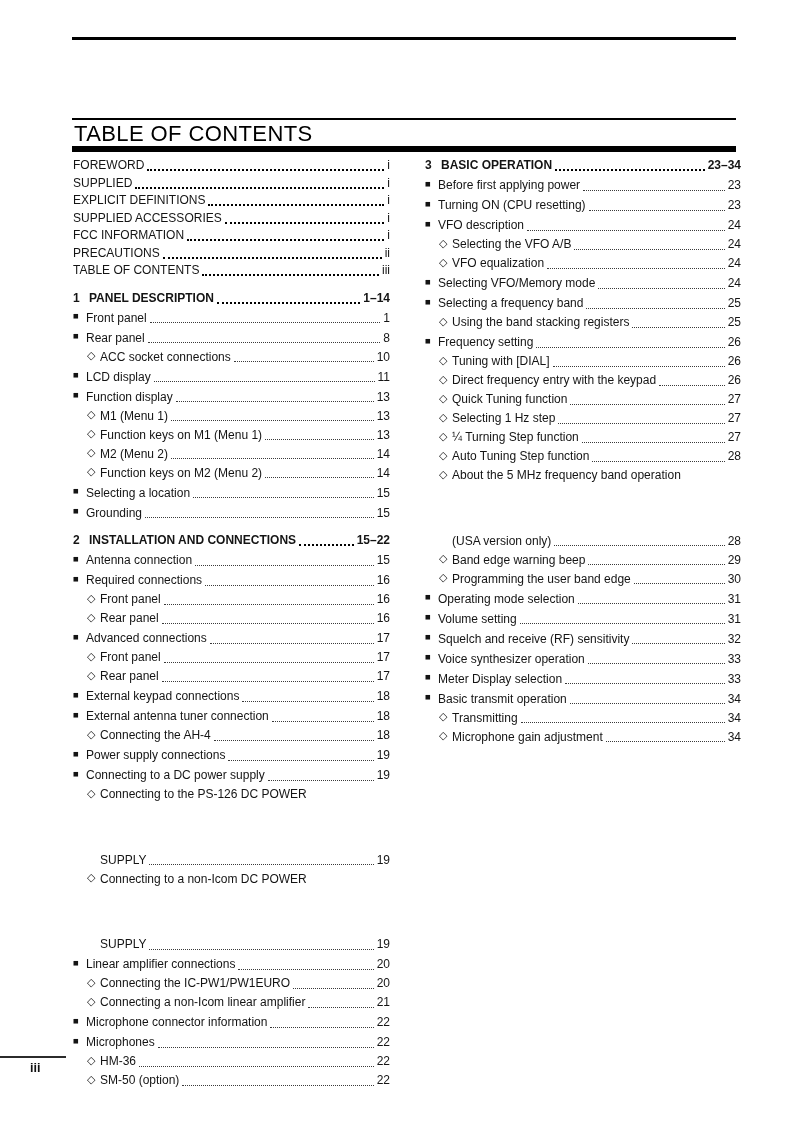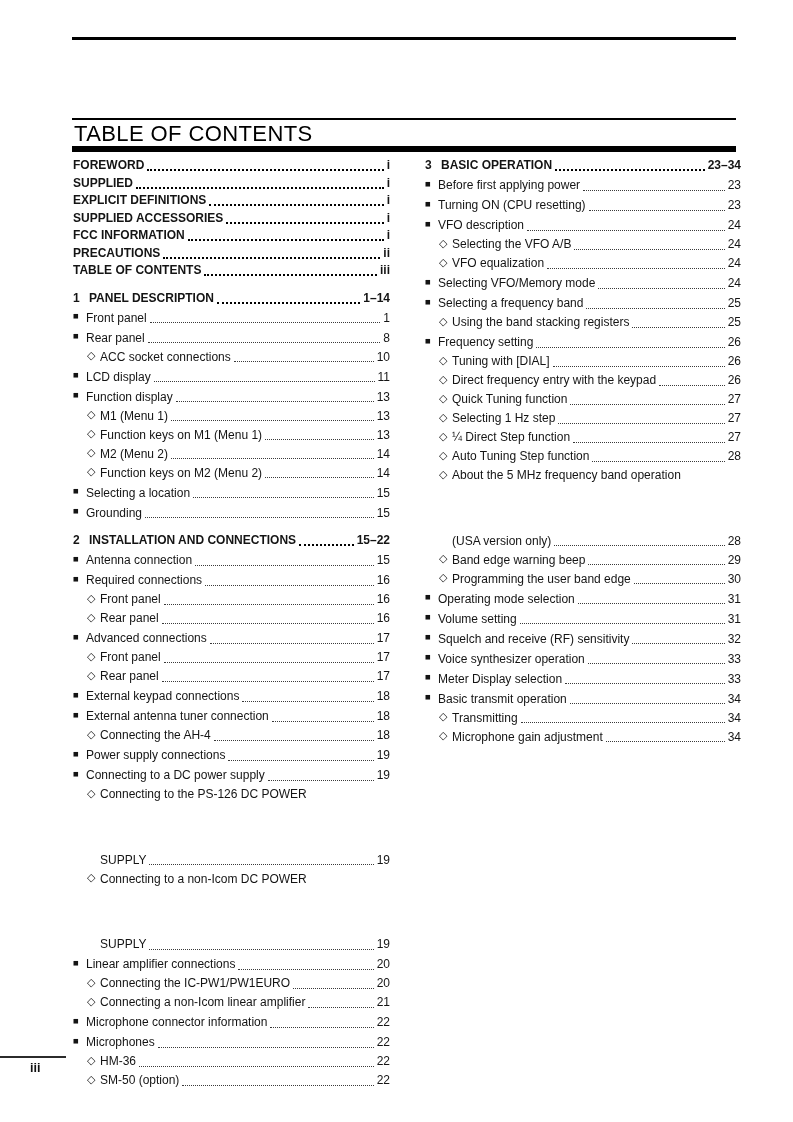--- a/index.html
+++ b/index.html
@@ -50,21 +50,21 @@
     font-size: 12px;
     line-height: 17.5px;
     color: #141414;
   }
   .col-left  { left: 73px;  width: 317px; }
   .col-right { left: 425px; width: 316px; }
 
   .row { display: flex; align-items: flex-end; }
 
   .front-block { margin-bottom: 0; }
-  .front-row { font-weight: bold; }
+  .front-row { font-weight: normal; }
 
   .section { margin-top: 10px; }
   .col > .section:first-child { margin-top: 0; }
 
   .section-header { font-weight: bold; }
   .sec-num { flex: 0 0 16px; }
 
   .label { white-space: nowrap; }
   .page-num { white-space: nowrap; }
 
@@ -539,21 +539,21 @@
           <div class="row line1">
             <span class="bullet">◇</span>
             <span class="label">Selecting 1 Hz step</span>
             <span class="dots"></span>
             <span class="page-num">27</span>
           </div>
         </div>
         <div class="entry sub">
           <div class="row line1">
             <span class="bullet">◇</span>
-            <span class="label">¼ Direct Step function</span>
+            <span class="label">¼ Turning Step function</span>
             <span class="dots"></span>
             <span class="page-num">27</span>
           </div>
         </div>
         <div class="entry sub">
           <div class="row line1">
             <span class="bullet">◇</span>
             <span class="label">Auto Tuning Step function</span>
             <span class="dots"></span>
             <span class="page-num">28</span>

